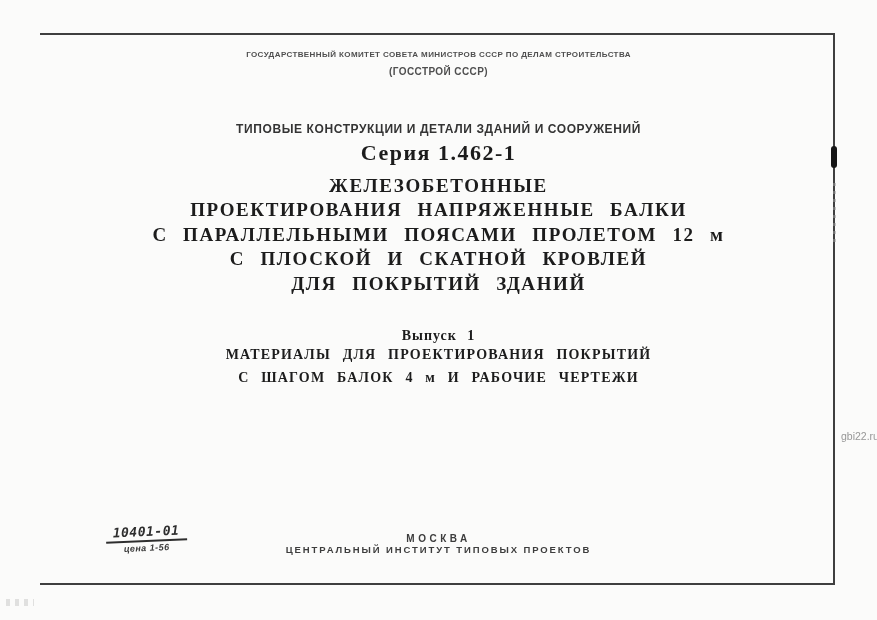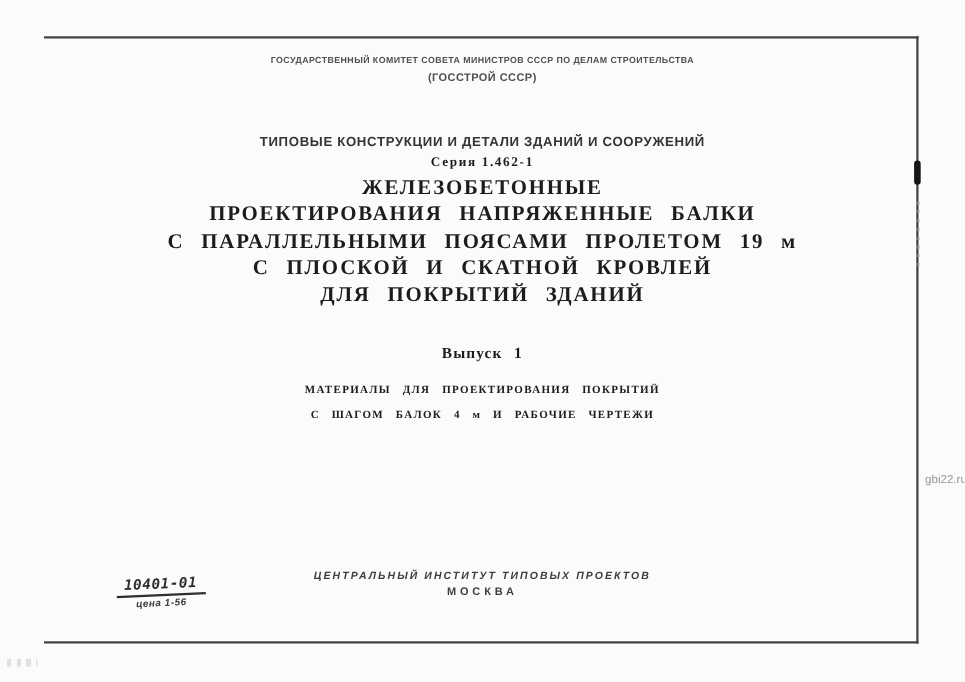--- a/index.html
+++ b/index.html
@@ -14,25 +14,25 @@
     border-top:2px solid var(--frame,#3f3f3f);
     border-right:2px solid var(--frame,#3f3f3f);
     border-bottom:2px solid var(--frame,#3f3f3f);
   }
   .center{position:absolute;left:0;width:877px;text-align:center;}
   .sans-s{font-weight:bold;color:var(--ink-soft,#4f4f4f);}
   .authority{top:50px;font-size:8px;letter-spacing:.4px;}
   .authority-sub{top:66px;font-size:10px;letter-spacing:.4px;}
   .collection{top:94px;font-size:12px;letter-spacing:.6px;color:#343434;font-weight:bold;margin-top:28px;}
   .serif{font-family:"Liberation Serif","DejaVu Serif",serif;font-weight:bold;color:var(--ink,#1c1c1c);}
-  .series{top:140px;font-size:12px;letter-spacing:1.5px;}
-  .main-title{top:159px;font-size:19px;line-height:24.4px;letter-spacing:1.6px;word-spacing:9px;}
-  .issue{top:314px;font-size:14px;letter-spacing:1px;word-spacing:6px;}
-  .subtitle{top:344px;font-size:10px;line-height:22.5px;letter-spacing:1.2px;word-spacing:7px;}
-  .institute{top:518px;font-size:9.5px;letter-spacing:1.9px;color:#3d3d3d;font-weight:bold;font-style:italic;}
+  .series{top:140px;font-size:22px;letter-spacing:1.5px;}
+  .main-title{top:174px;font-size:19px;line-height:24.4px;letter-spacing:1.6px;word-spacing:9px;}
+  .issue{top:328px;font-size:14px;letter-spacing:1px;word-spacing:6px;}
+  .subtitle{top:344px;font-size:14px;line-height:22.5px;letter-spacing:1.2px;word-spacing:7px;}
+  .institute{top:544px;font-size:9.5px;letter-spacing:1.9px;color:#3d3d3d;font-weight:bold;}
   .city{top:533px;font-size:10px;letter-spacing:3.5px;color:#3d3d3d;font-weight:bold;}
   .stamp{
     position:absolute;left:106px;top:522px;transform:rotate(-2.5deg);
     color:#2e2e2e;text-align:center;
   }
   .stamp-code{
     display:inline-block;font-family:"DejaVu Sans Mono",monospace;
     font-weight:bold;font-style:italic;font-size:13px;letter-spacing:.5px;
     padding:0 7px 1px 7px;border-bottom:2px solid #2e2e2e;
   }
@@ -59,21 +59,21 @@
 
   <div class="center sans-s authority">ГОСУДАРСТВЕННЫЙ КОМИТЕТ СОВЕТА МИНИСТРОВ СССР ПО ДЕЛАМ СТРОИТЕЛЬСТВА</div>
   <div class="center sans-s authority-sub">(ГОССТРОЙ СССР)</div>
   <div class="center collection">ТИПОВЫЕ КОНСТРУКЦИИ И ДЕТАЛИ ЗДАНИЙ И СООРУЖЕНИЙ</div>
 
   <div class="center serif series">Серия 1.462-1</div>
 
   <div class="center serif main-title">
     <div>ЖЕЛЕЗОБЕТОННЫЕ</div>
     <div>ПРОЕКТИРОВАНИЯ НАПРЯЖЕННЫЕ БАЛКИ</div>
-    <div>С ПАРАЛЛЕЛЬНЫМИ ПОЯСАМИ ПРОЛЕТОМ 19 м</div>
+    <div>С ПАРАЛЛЕЛЬНЫМИ ПОЯСАМИ ПРОЛЕТОМ 12 м</div>
     <div>С ПЛОСКОЙ И СКАТНОЙ КРОВЛЕЙ</div>
     <div>ДЛЯ ПОКРЫТИЙ ЗДАНИЙ</div>
   </div>
 
   <div class="center serif issue">Выпуск 1</div>
 
   <div class="center serif subtitle">
     <div>МАТЕРИАЛЫ ДЛЯ ПРОЕКТИРОВАНИЯ ПОКРЫТИЙ</div>
     <div>С ШАГОМ БАЛОК 4 м И РАБОЧИЕ ЧЕРТЕЖИ</div>
   </div>

